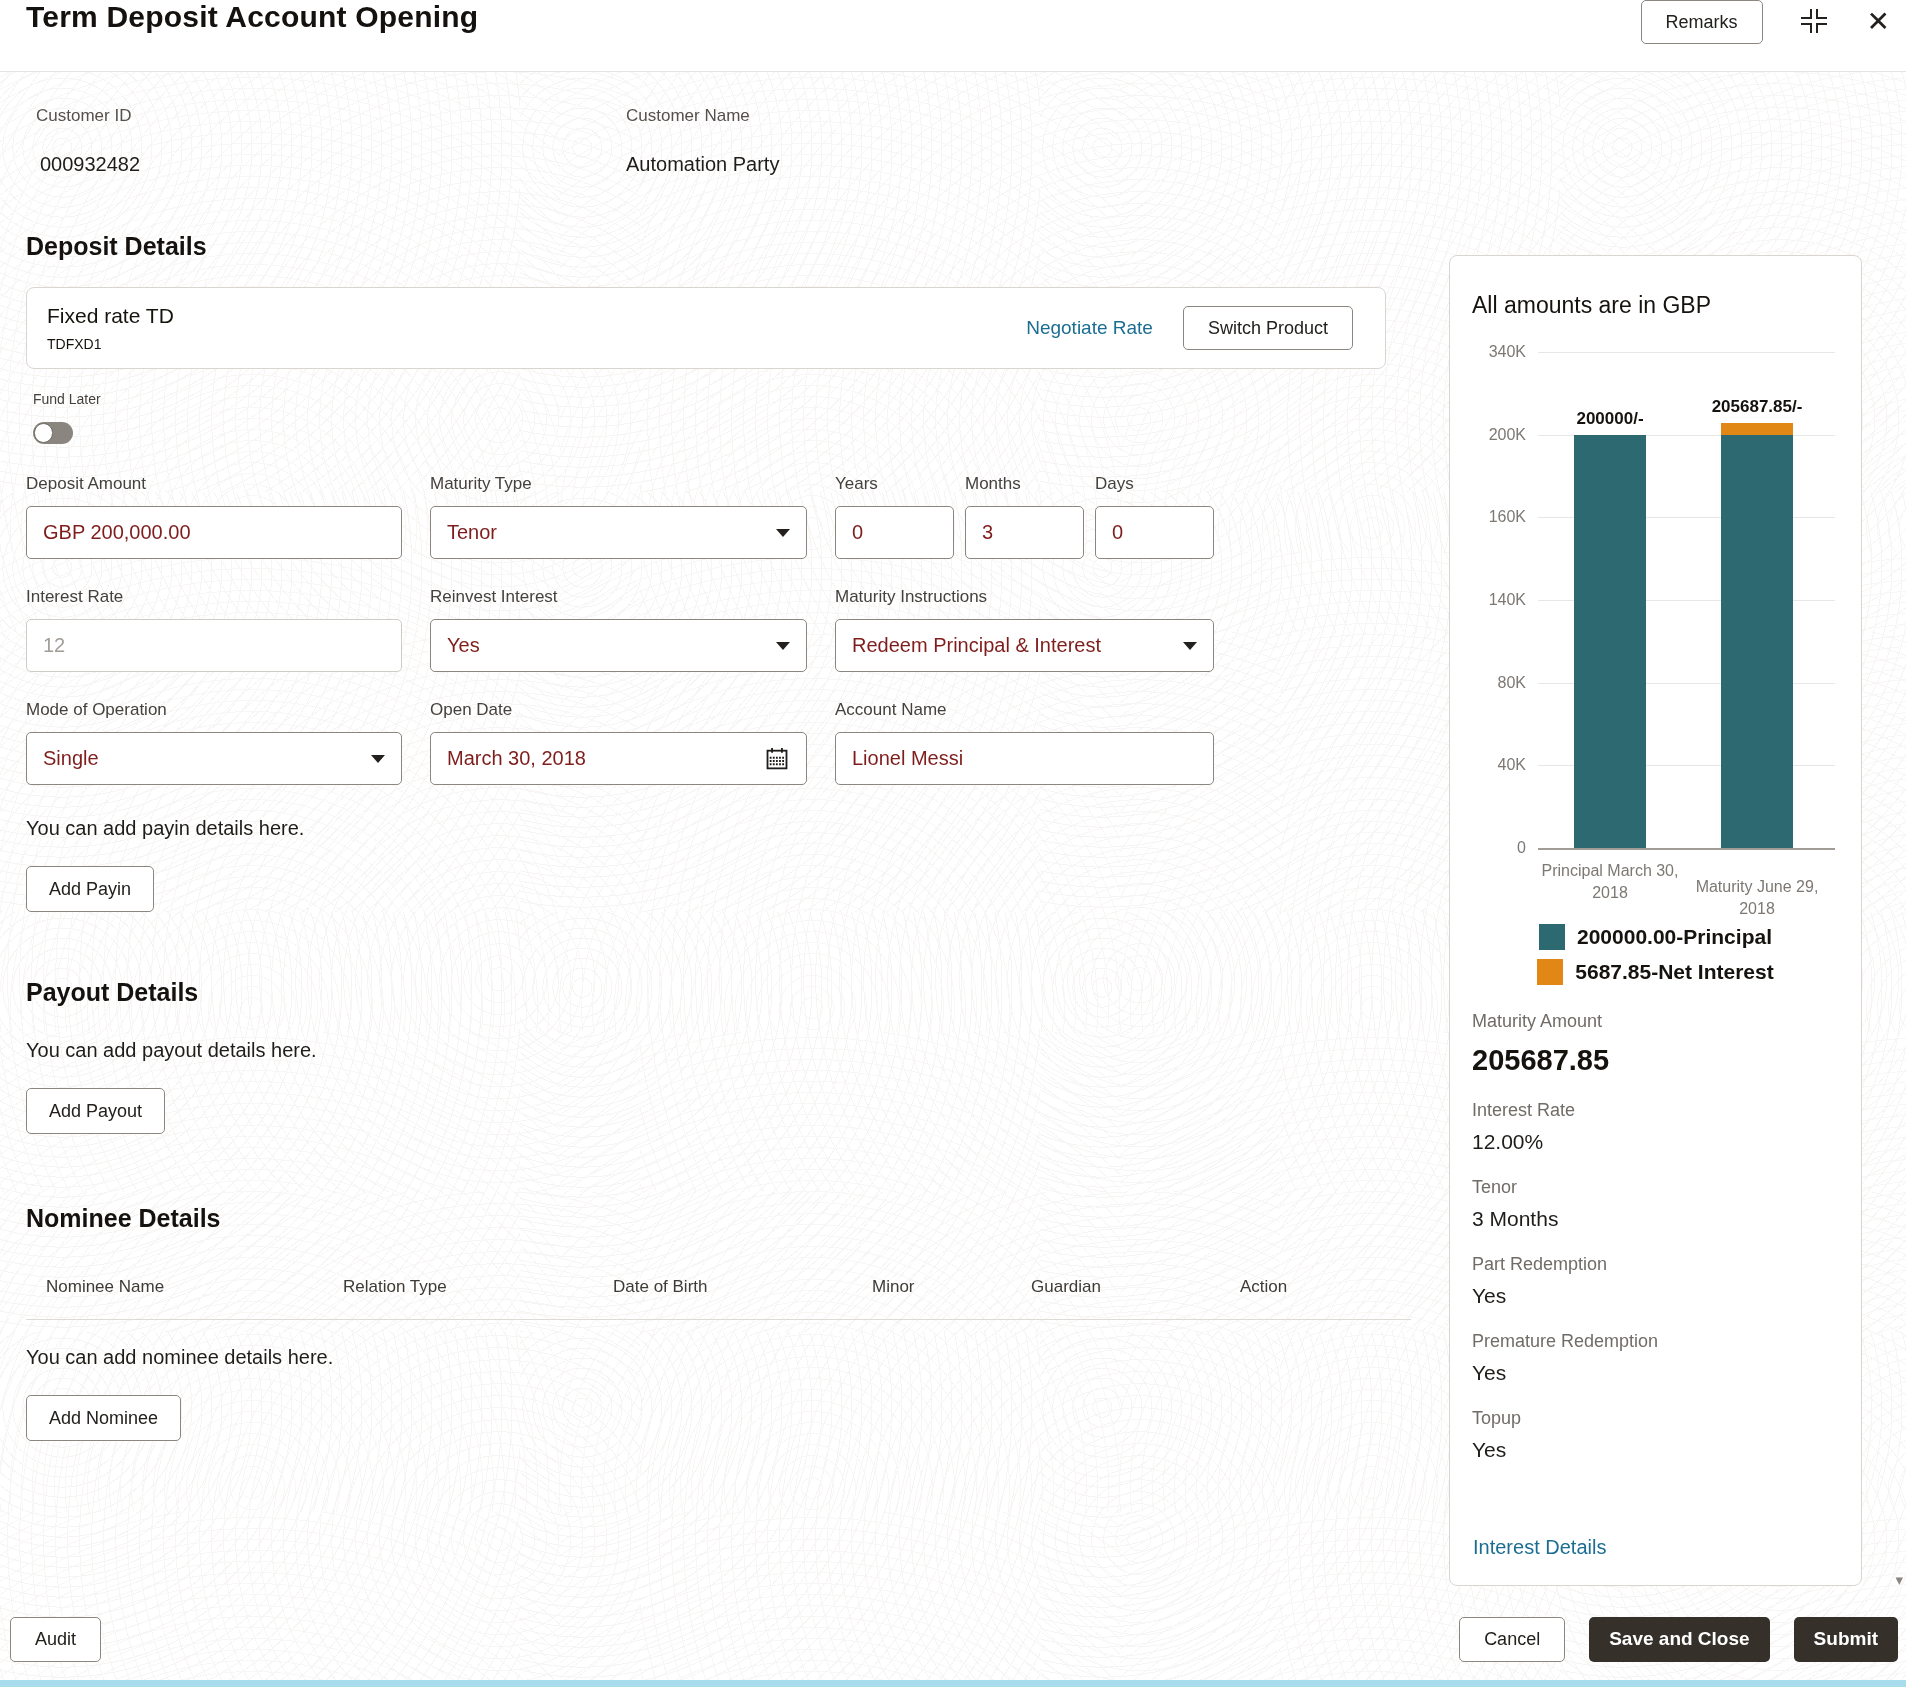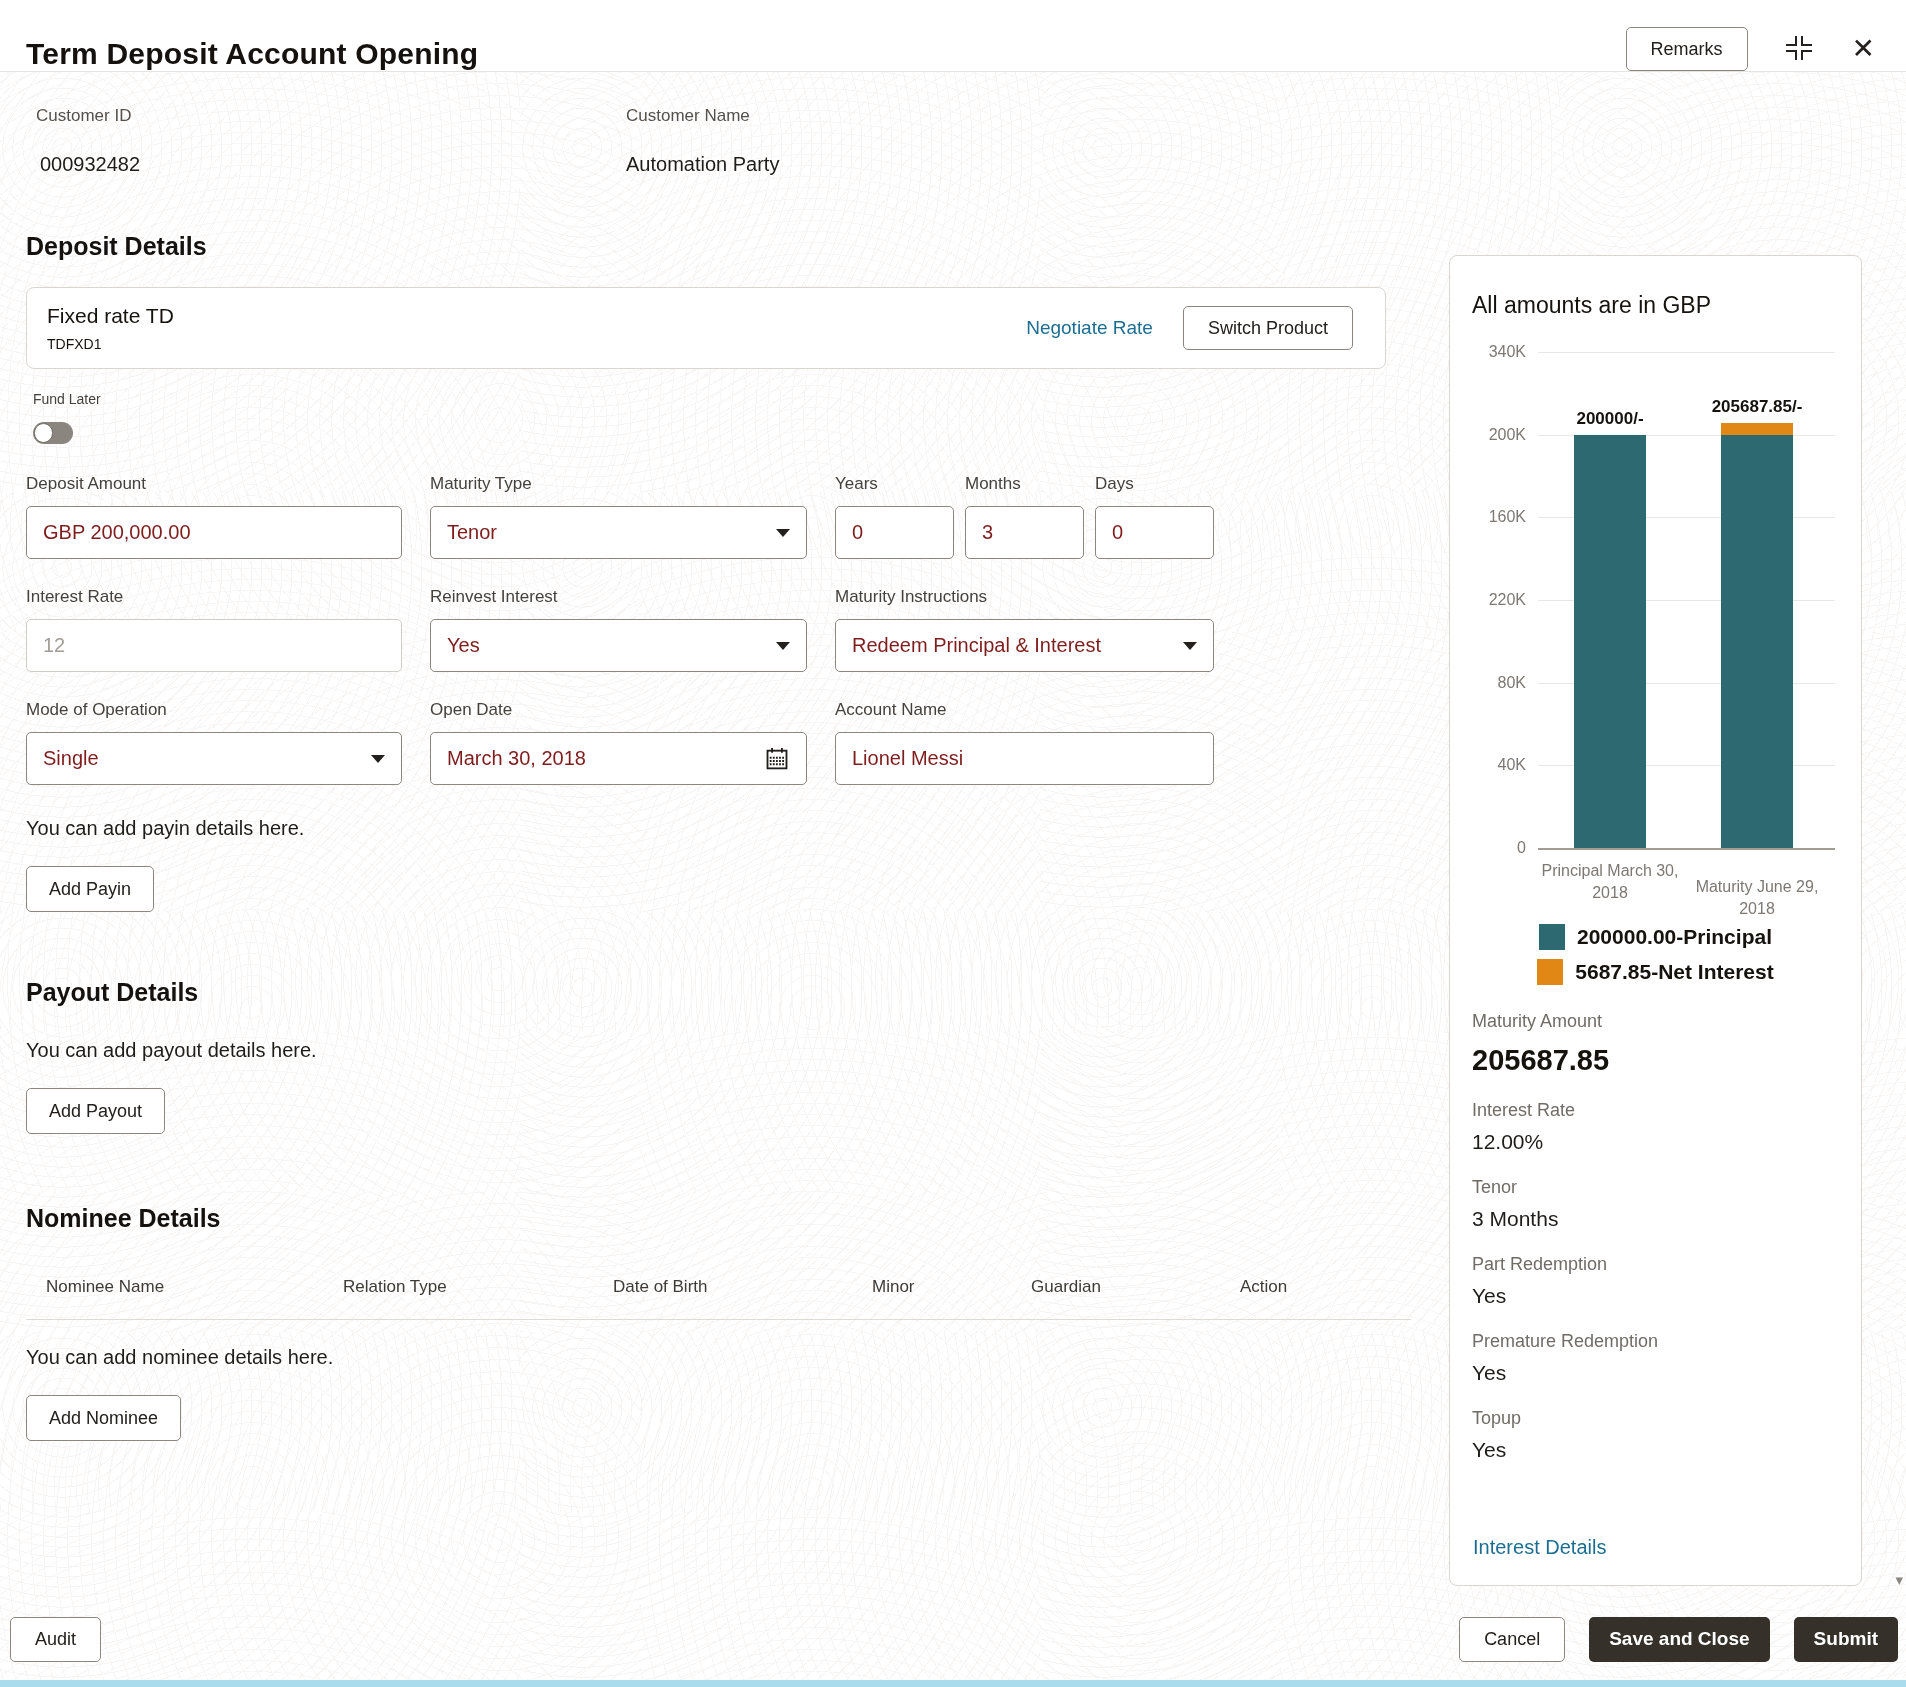--- a/index.html
+++ b/index.html
@@ -8,21 +8,21 @@
   body::before { content:""; position:fixed; inset:72px 0 0 0; z-index:0; opacity:.6; pointer-events:none;
     background-image:
       repeating-radial-gradient(circle at 12% 18%, rgba(0,0,0,0) 0 9px, #f1efed 9px 10px),
       repeating-radial-gradient(circle at 78% 62%, rgba(0,0,0,0) 0 11px, #f3f1ef 11px 12px),
       repeating-radial-gradient(circle at 45% 95%, rgba(0,0,0,0) 0 10px, #f4f2f0 10px 11px);
     background-size:520px 420px, 640px 560px, 560px 480px; }
   .layer { position:relative; z-index:1; }
 
   
   .header { height:72px; background:#fff; border-bottom:1px solid #e6e4e1; display:flex;
-    align-items:flex-end; padding:0 31px 0 26px; position:relative; z-index:2; }
+    align-items:flex-start; padding:0 16px 0 26px; position:relative; z-index:2; }
   .title { font-size:30px; font-weight:700; color:#14110e; letter-spacing:.2px; }
   .header-right { margin-left:auto; display:flex; align-items:center; gap:38px; }
   .btn-outline { background:#fff; border:1px solid #8b8680; border-radius:5px; height:44px;
     padding:0 24px; font-size:18px; color:#23201d; display:inline-flex; align-items:center;
     justify-content:center; cursor:pointer; font-family:inherit; }
   .collapse-icon { width:28px; height:26px; display:grid; grid-template-columns:11px 11px;
     grid-template-rows:10px 10px; gap:4px; cursor:pointer; }
   .collapse-icon i { display:block; border:0 solid #23201d; }
   .collapse-icon i:nth-child(1){ border-right-width:2.5px; border-bottom-width:2.5px; }
   .collapse-icon i:nth-child(2){ border-left-width:2.5px; border-bottom-width:2.5px; }
@@ -265,21 +265,21 @@
 <div class="panel">
   <div class="panel-title">All amounts are in GBP</div>
   <div class="chart-plot">
       <div class="gridline axisline" style="top:496px"></div>
       <div class="ytick" style="top:496px">0</div>
       <div class="gridline" style="top:413.33333333333337px"></div>
       <div class="ytick" style="top:413.33333333333337px">40K</div>
       <div class="gridline" style="top:330.6666666666667px"></div>
       <div class="ytick" style="top:330.6666666666667px">80K</div>
       <div class="gridline" style="top:248px"></div>
-      <div class="ytick" style="top:248px">220K</div>
+      <div class="ytick" style="top:248px">140K</div>
       <div class="gridline" style="top:165.33333333333337px"></div>
       <div class="ytick" style="top:165.33333333333337px">160K</div>
       <div class="gridline" style="top:82.66666666666663px"></div>
       <div class="ytick" style="top:82.66666666666663px">200K</div>
       <div class="gridline" style="top:0px"></div>
       <div class="ytick" style="top:0px">340K</div>
       <div class="bar" style="left:36px;width:72px">
         <div style="height:413.33333333333337px;background:#2d6970"></div>
       </div>
       <div class="bar-label" style="left:72px;top:56.66666666666663px">200000/-</div>

